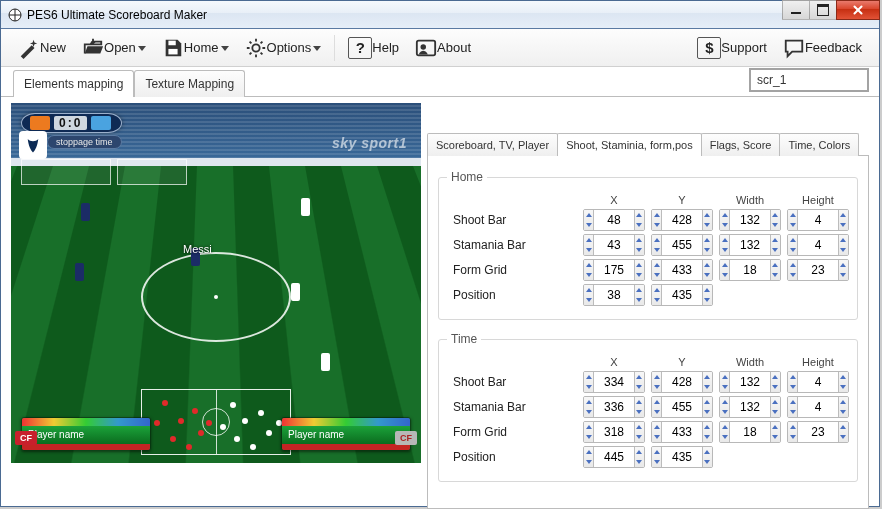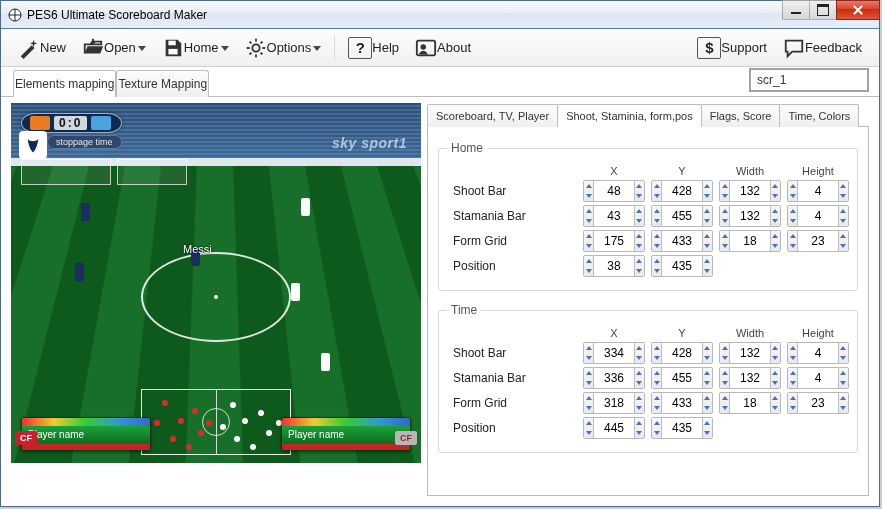--- a/index.html
+++ b/index.html
@@ -63,21 +63,21 @@
   
   .subbar {
     display:flex; align-items:flex-end;
     padding:4px 10px 0 12px;
     height:30px;
     border-bottom:1px solid #bcbcbc;
     background:#fff;
     position:relative;
   }
   .ltab {
-    padding:6px 1px 6px;
+    padding:6px 10px 6px;
     border:1px solid #bcbcbc;
     border-bottom:none;
     background:linear-gradient(#fdfdfd,#efefef);
     font-size:12px;
     color:#333;
     border-radius:3px 3px 0 0;
     position:relative;
     top:1px;
   }
   .ltab.active {
@@ -149,21 +149,21 @@
   .hud .panel .rainbow { height:8px; background:linear-gradient(90deg,#e33,#ec3,#3c3,#39c,#36c);}
   .hud .panel .nm { height:18px; line-height:18px; background:linear-gradient(#1ba23a,#0b6c1e); color:#fff; font-size:10px; padding:0 6px; white-space:nowrap; overflow:hidden;}
   .hud .panel .bar { height:6px; background:#c52424;}
   .hud .panel.left { left:0;}
   .hud .panel.right { right:0;}
   .hud .cf { position:absolute; bottom:10px; width:22px; height:14px; background:#c8202c; color:#fff; font-size:9px; font-weight:bold; text-align:center; line-height:14px; border-radius:2px;}
   .hud .cf.l { left:-6px;}
   .hud .cf.r { right:-6px; background:#b7b7b7; color:#a22;}
 
   
-  .rpanel { flex:1; display:flex; flex-direction:column; }
+  .rpanel { flex:1; display:flex; flex-direction:column;margin-top:29px; }
   .rtabs { display:flex; border-bottom:1px solid #bcbcbc; }
   .rtab { padding:5px 8px; border:1px solid #bcbcbc; border-bottom:none; background:linear-gradient(#fdfdfd,#efefef); font-size:11px; color:#333; border-radius:2px 2px 0 0; margin-right:-1px; position:relative; top:1px; white-space:nowrap;}
   .rtab.active { background:#fff; z-index:2;}
   .rcontent { border:1px solid #bcbcbc; border-top:none; background:#fff; padding:8px 10px 14px; flex:1;}
   fieldset.grp { border:1px solid #d8d8d8; border-radius:3px; margin:6px 0 12px; padding:6px 8px 10px;}
   fieldset.grp legend { color:#555; font-size:12px; padding:0 4px;}
   .cols-hdr { display:grid; grid-template-columns:130px 62px 62px 62px 62px; gap:6px; font-size:11px; color:#444; text-align:center; margin:4px 0 2px; padding-left:0;}
   .row { display:grid; grid-template-columns:130px 62px 62px 62px 62px; gap:6px; align-items:center; margin:3px 0;}
   .row .lbl { font-size:12px; color:#222; padding-left:6px;}
   .spin { display:flex; align-items:stretch; height:22px; border:1px solid #b8b8b8; border-radius:2px; background:#fff; overflow:hidden;}

